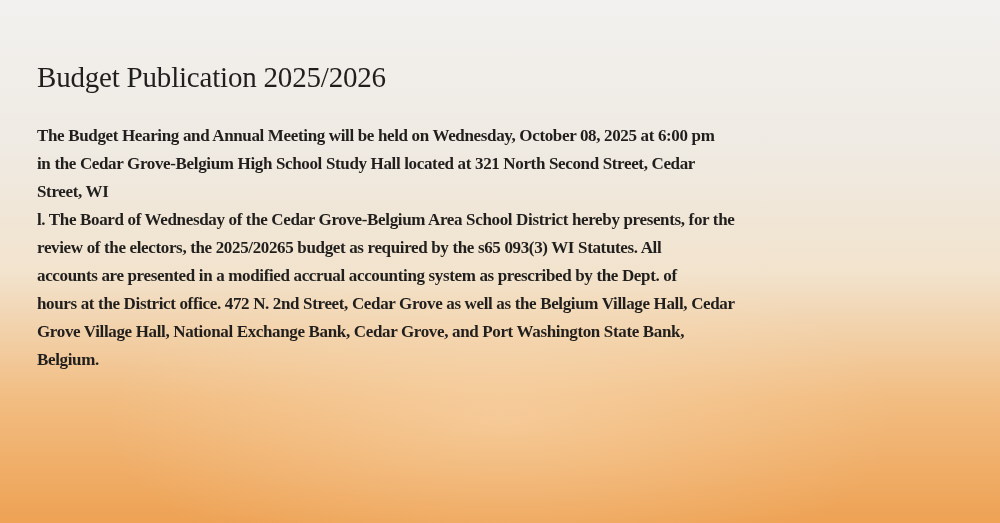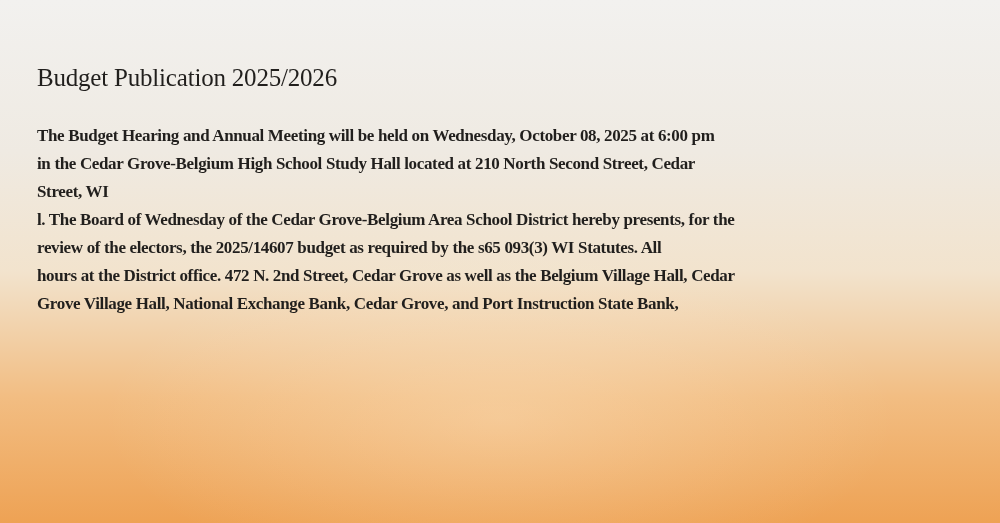--- a/index.html
+++ b/index.html
@@ -23,21 +23,21 @@
         var(--bg-lower-mid, #f2bd82) 76%,
         var(--bg-bottom, #eea254) 100%);
   }
   .content {
     position: absolute;
     left: 37px;
     top: 62px;
     right: 28px;
   }
   .title {
-    font-size: 25px;
+    font-size: 29px;
     line-height: 31px;
     letter-spacing: -0.2px;
     font-weight: 400;
   }
   .title-line {
     white-space: nowrap;
   }
   .body {
     margin-top: 29px;
     font-size: 17px;
@@ -52,21 +52,23 @@
 </head>
 <body>
 
 <div class="page">
   <div class="content">
     <div class="title">
       <div class="title-line">Budget Publication 2025/2026</div>
     </div>
     <div class="body">
       <div class="body-line">The Budget Hearing and Annual Meeting will be held on Wednesday, October 08, 2025 at 6:00 pm</div>
-      <div class="body-line">in the Cedar Grove-Belgium High School Study Hall located at 210 North Second Street, Cedar</div>
+      <div class="body-line">in the Cedar Grove-Belgium High School Study Hall located at 321 North Second Street, Cedar</div>
       <div class="body-line">Street, WI</div>
       <div class="body-line">l. The Board of Wednesday of the Cedar Grove-Belgium Area School District hereby presents, for the</div>
-      <div class="body-line">review of the electors, the 2025/14607 budget as required by the s65 093(3) WI Statutes. All</div>
+      <div class="body-line">review of the electors, the 2025/20265 budget as required by the s65 093(3) WI Statutes. All</div>
+      <div class="body-line">accounts are presented in a modified accrual accounting system as prescribed by the Dept. of</div>
       <div class="body-line">hours at the District office. 472 N. 2nd Street, Cedar Grove as well as the Belgium Village Hall, Cedar</div>
-      <div class="body-line">Grove Village Hall, National Exchange Bank, Cedar Grove, and Port Instruction State Bank,</div>
+      <div class="body-line">Grove Village Hall, National Exchange Bank, Cedar Grove, and Port Washington State Bank,</div>
+      <div class="body-line">Belgium.</div>
     </div>
   </div>
 </div>
 
 </body></html>

